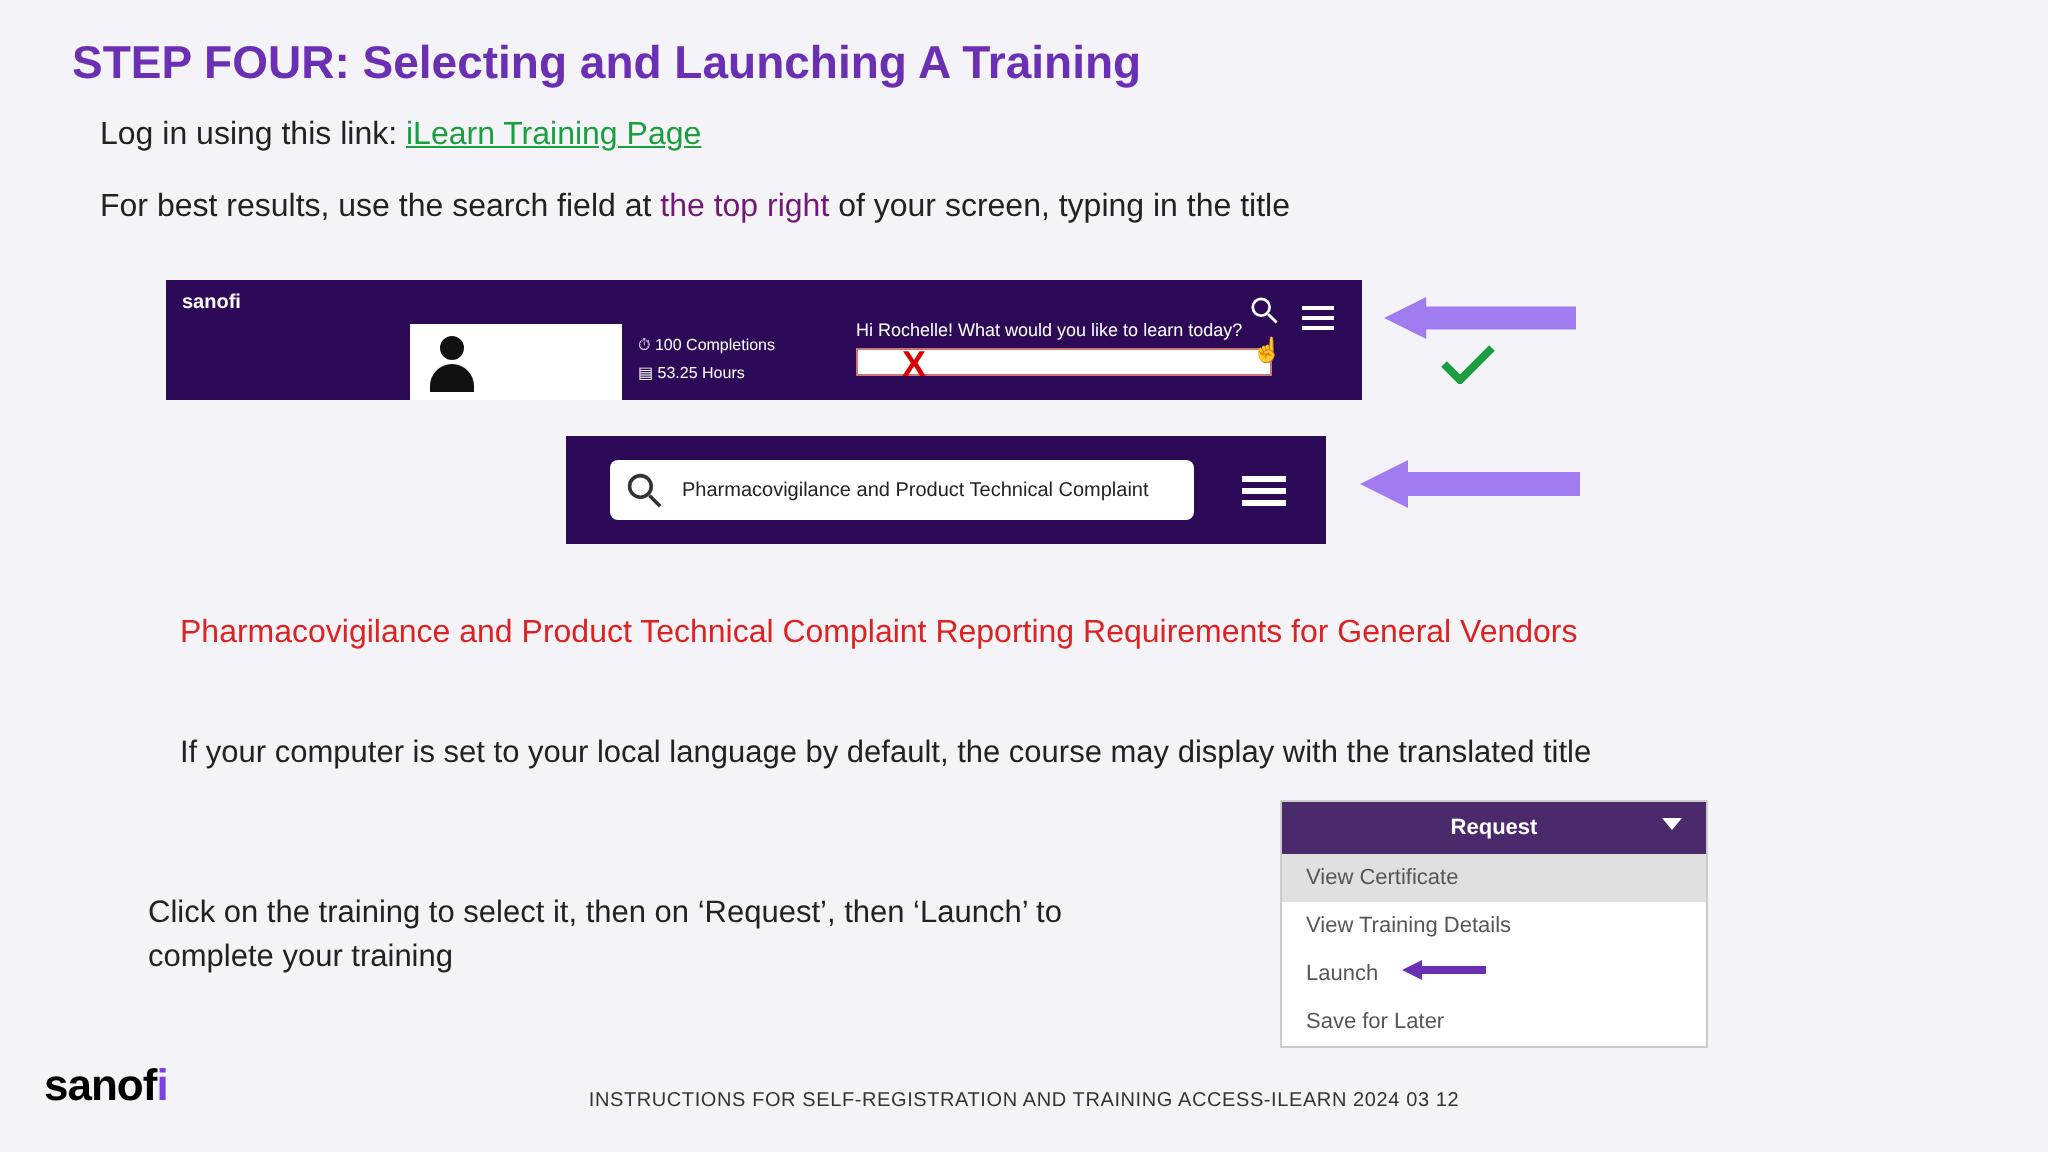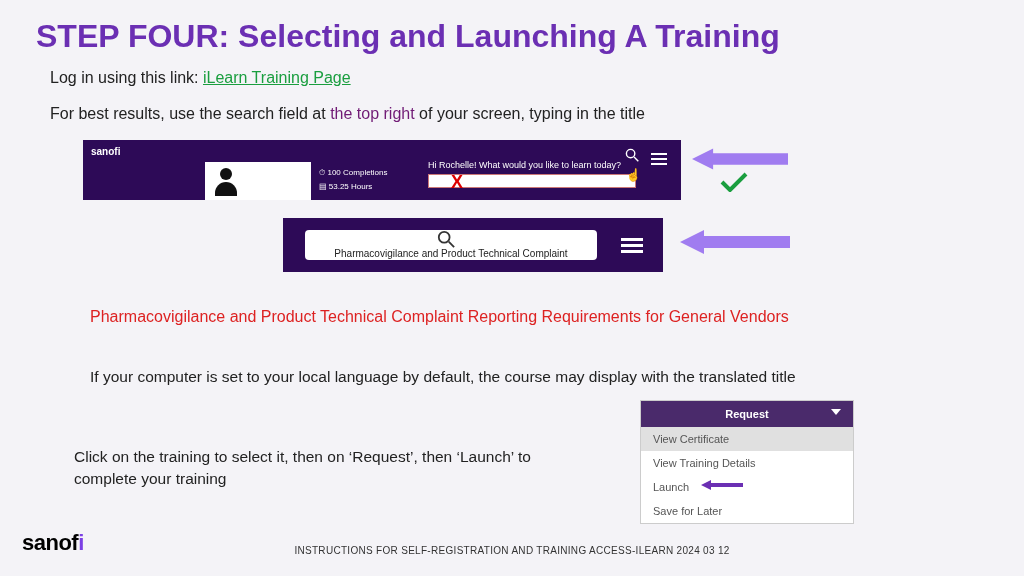--- a/index.html
+++ b/index.html
@@ -6,21 +6,21 @@
   body {
     width: 1024px;
     height: 576px;
     background: #f4f3f7;
     font-family: Verdana, Geneva, sans-serif;
     position: relative;
     overflow: hidden;
   }
   .title {
     color: #6b2fb3;
-    font-size: 32px;
+    font-size: 23px;
     font-weight: 700;
     padding: 18px 0 0 36px;
   }
   .line1 {
     font-size: 16px;
     color: #222;
     padding: 14px 0 0 50px;
   }
   .link {
     color: #1a9e3f;
@@ -101,21 +101,21 @@
     width: 380px; height: 54px;
     background: #2d0a57;
     display:flex; align-items:center;
   }
   .banner2 .searchbox {
     margin-left: 22px;
     width: 292px; height: 30px;
     background:#fff; border-radius:4px;
     display:flex; align-items:center;
     padding: 0 8px;
-    font-size: 10px; color:#222;flex-direction:column;
+    font-size: 10px; color:#222;
   }
   .searchbox .mag2 {
     width:18px; height:18px; margin-right:10px; flex:0 0 auto;
   }
   .banner2 .burger2 {
     margin-left: 24px; width:22px;
   }
   .banner2 .burger2 div { height:3px; background:#fff; margin:3px 0; }
   .arrow2 {
     position: absolute; left: 680px; top: 230px;

